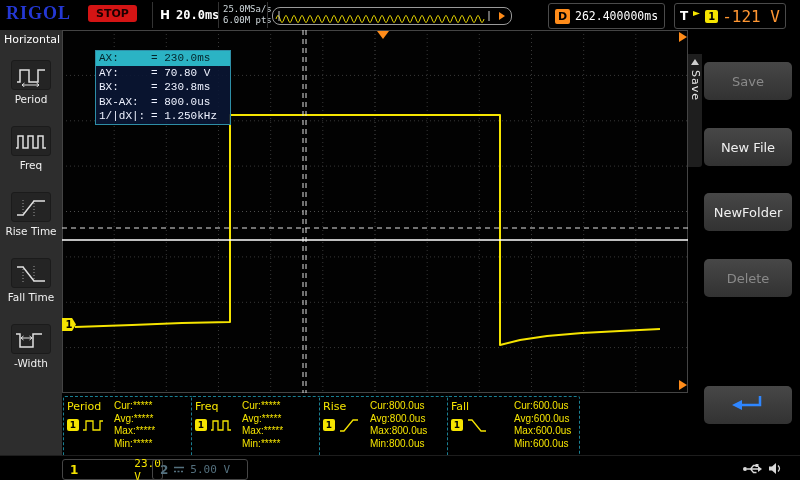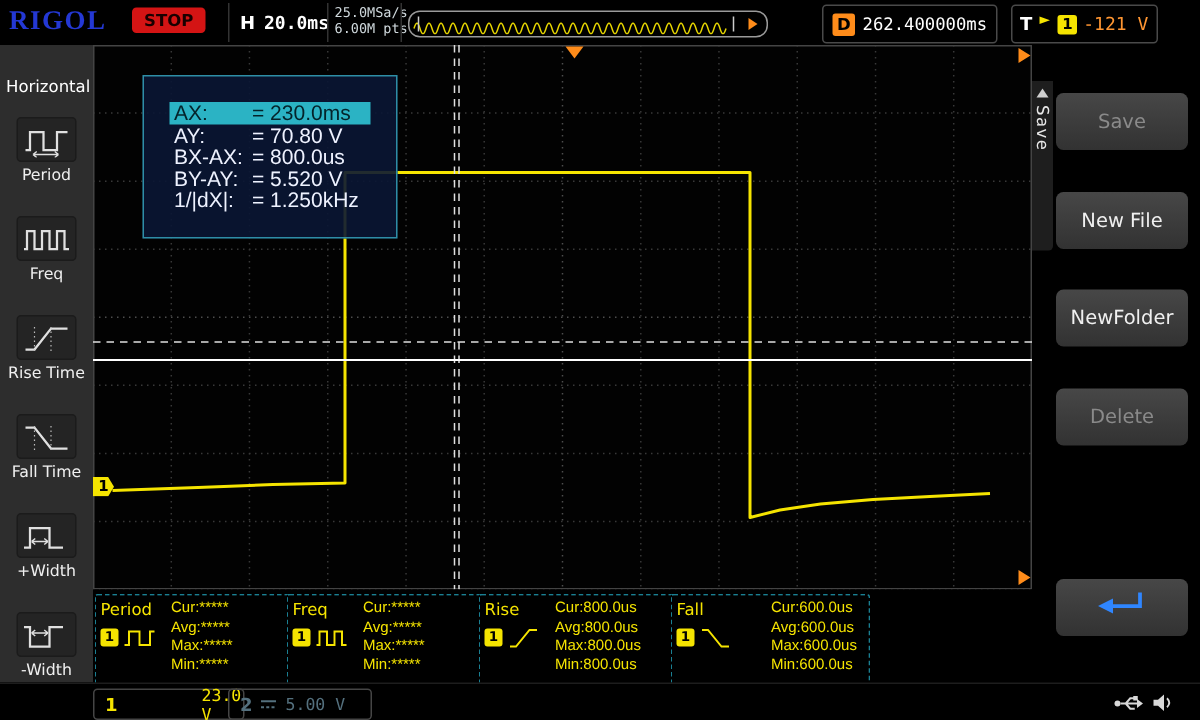--- a/index.html
+++ b/index.html
@@ -23,35 +23,35 @@
   #dbox{left:548px;top:3px;height:24px;display:flex;align-items:center;gap:5px;
         border:1px solid #4a4a4a;border-radius:3px;padding:0 6px;}
   .obadge{background:#ff8c1a;color:#000;font-weight:bold;font-size:11px;width:15px;height:15px;
         border-radius:2px;display:flex;align-items:center;justify-content:center;}
   #dval{color:#fff;font-size:11.5px;}
   #tbox{left:674px;top:3px;height:24px;display:flex;align-items:center;gap:4px;
         border:1px solid #4a4a4a;border-radius:3px;padding:0 5px;}
   #t-label{color:#fff;font-weight:bold;font-size:12px;}
   .ybadge{background:#f5e400;color:#000;font-weight:bold;font-size:10px;width:13px;height:13px;
         border-radius:2px;display:flex;align-items:center;justify-content:center;}
-  #t-level{color:#ff9632;font-size:12px;}
+  #t-level{color:#ff9632;font-size:16px;}
 
   
   #sidebar{left:0;top:30px;width:62px;height:425px;background:#2d2d2d;}
-  .sb-title{color:#fff;font-size:11px;padding:3px 4px;margin-top:18px;}
+  .sb-title{color:#fff;font-size:11px;padding:3px 4px;}
   .sb-item{width:62px;height:66px;display:flex;flex-direction:column;align-items:center;
         justify-content:center;gap:3px;cursor:pointer;}
   .sb-icon{width:38px;height:28px;background:#242424;border:1px solid #1b1b1b;border-radius:3px;
         display:flex;align-items:center;justify-content:center;}
   .sb-label{color:#f0f0f0;font-size:10.5px;white-space:nowrap;}
 
   
   #display{left:62px;top:30px;width:626px;height:363px;background:#020202;}
   #cursor-info{left:33px;top:20px;width:134px;background:rgba(10,22,52,0.9);
-        border:1px solid #2e8ea6;font-family:Liberation Sans, sans-serif;font-size:14px;padding:17px;}
+        border:1px solid #2e8ea6;font-family:Liberation Mono, monospace;font-size:11px;padding:0;}
   .cr{display:flex;height:14.5px;line-height:14.5px;color:#eef2ff;padding:0 3px;}
   .cr .n{width:52px;}
   .cr .v{flex:1;}
   .cr.hl{background:#2bb3c4;color:#04232a;}
   #ch1-marker{left:0;top:288px;width:14px;height:13px;background:#f5e400;color:#000;
         font-size:10px;font-weight:bold;text-align:center;line-height:13px;
         clip-path:polygon(0 0,72% 0,100% 50%,72% 100%,0 100%);}
 
   
   #measbar{left:62px;top:393px;width:626px;height:62px;background:#000;}
@@ -155,29 +155,20 @@
     <div class="sb-item">
       <span class="sb-icon">
         <svg width="34" height="24">
             <path d="M3,6 h6 l11,14 h11" stroke="#e0e0e0" fill="none" stroke-width="1.5"></path>
             <path d="M9,21 v-16 M20,21 v-16" stroke="#bdbdbd" fill="none" stroke-width="0.8" stroke-dasharray="1,2"></path>
           </svg>
       </span>
       <span class="sb-label">Fall Time</span>
     </div>
 
-    <div class="sb-item">
-      <span class="sb-icon">
-        <svg width="34" height="24">
-            <path d="M2,20 h4 v-13 h13 v13 h9" stroke="#e0e0e0" fill="none" stroke-width="1.5"></path>
-            <path d="M7,16 h11 M7,16 l2.5,-2 M7,16 l2.5,2 M18,16 l-2.5,-2 M18,16 l-2.5,2" stroke="#e0e0e0" fill="none" stroke-width="1"></path>
-          </svg>
-      </span>
-      <span class="sb-label">+Width</span>
-    </div>
 
     <div class="sb-item">
       <span class="sb-icon">
         <svg width="34" height="24">
             <path d="M2,7 h4 v13 h13 v-13 h9" stroke="#e0e0e0" fill="none" stroke-width="1.5"></path>
             <path d="M7,11 h11 M7,11 l2.5,-2 M7,11 l2.5,2 M18,11 l-2.5,-2 M18,11 l-2.5,2" stroke="#e0e0e0" fill="none" stroke-width="1"></path>
           </svg>
       </span>
       <span class="sb-label">-Width</span>
     </div>
@@ -227,26 +218,26 @@
     <div id="cursor-info" class="abs">
       <div class="cr hl">
           <span class="n">AX:</span>
           <span class="v">= 230.0ms</span>
         </div>
       <div class="cr">
           <span class="n">AY:</span>
           <span class="v">= 70.80 V</span>
         </div>
       <div class="cr">
+          <span class="n">BX:</span>
+          <span class="v">= 230.8ms</span>
+        </div>
+      <div class="cr">
           <span class="n">BX-AX:</span>
           <span class="v">= 800.0us</span>
-        </div>
-      <div class="cr">
-          <span class="n">BY-AY:</span>
-          <span class="v">= 5.520 V</span>
         </div>
       <div class="cr">
           <span class="n">1/|dX|:</span>
           <span class="v">= 1.250kHz</span>
         </div>
     </div>
   </div>
 
   <div id="measbar" class="abs">
     <div class="meas" style="left:1px;">

